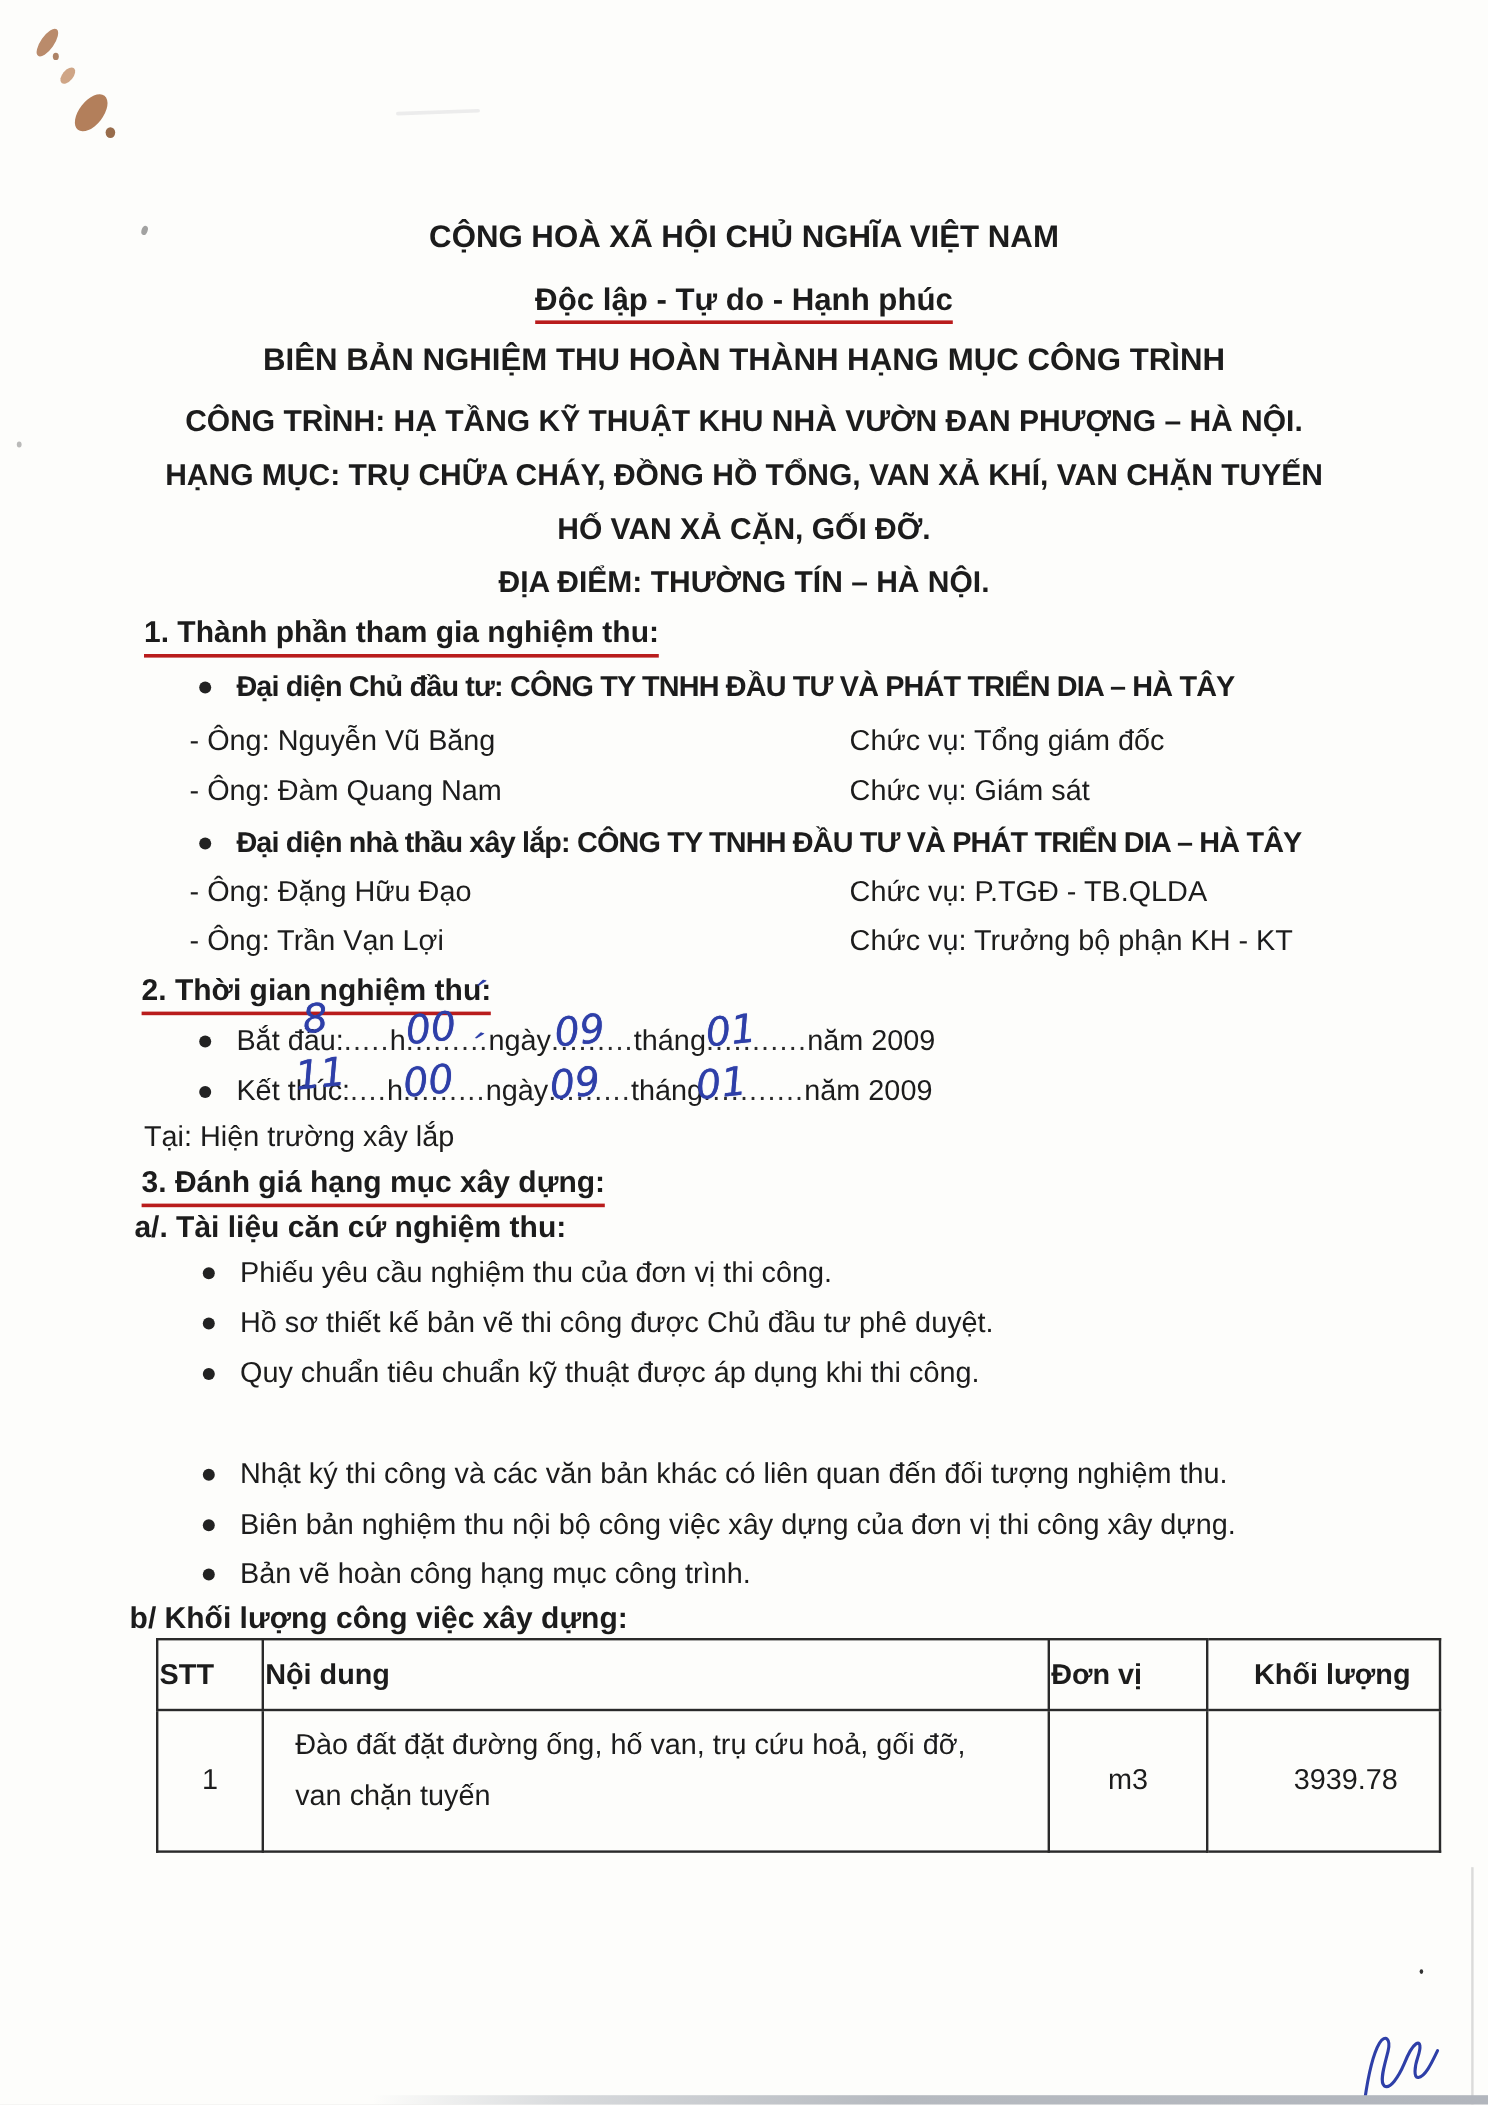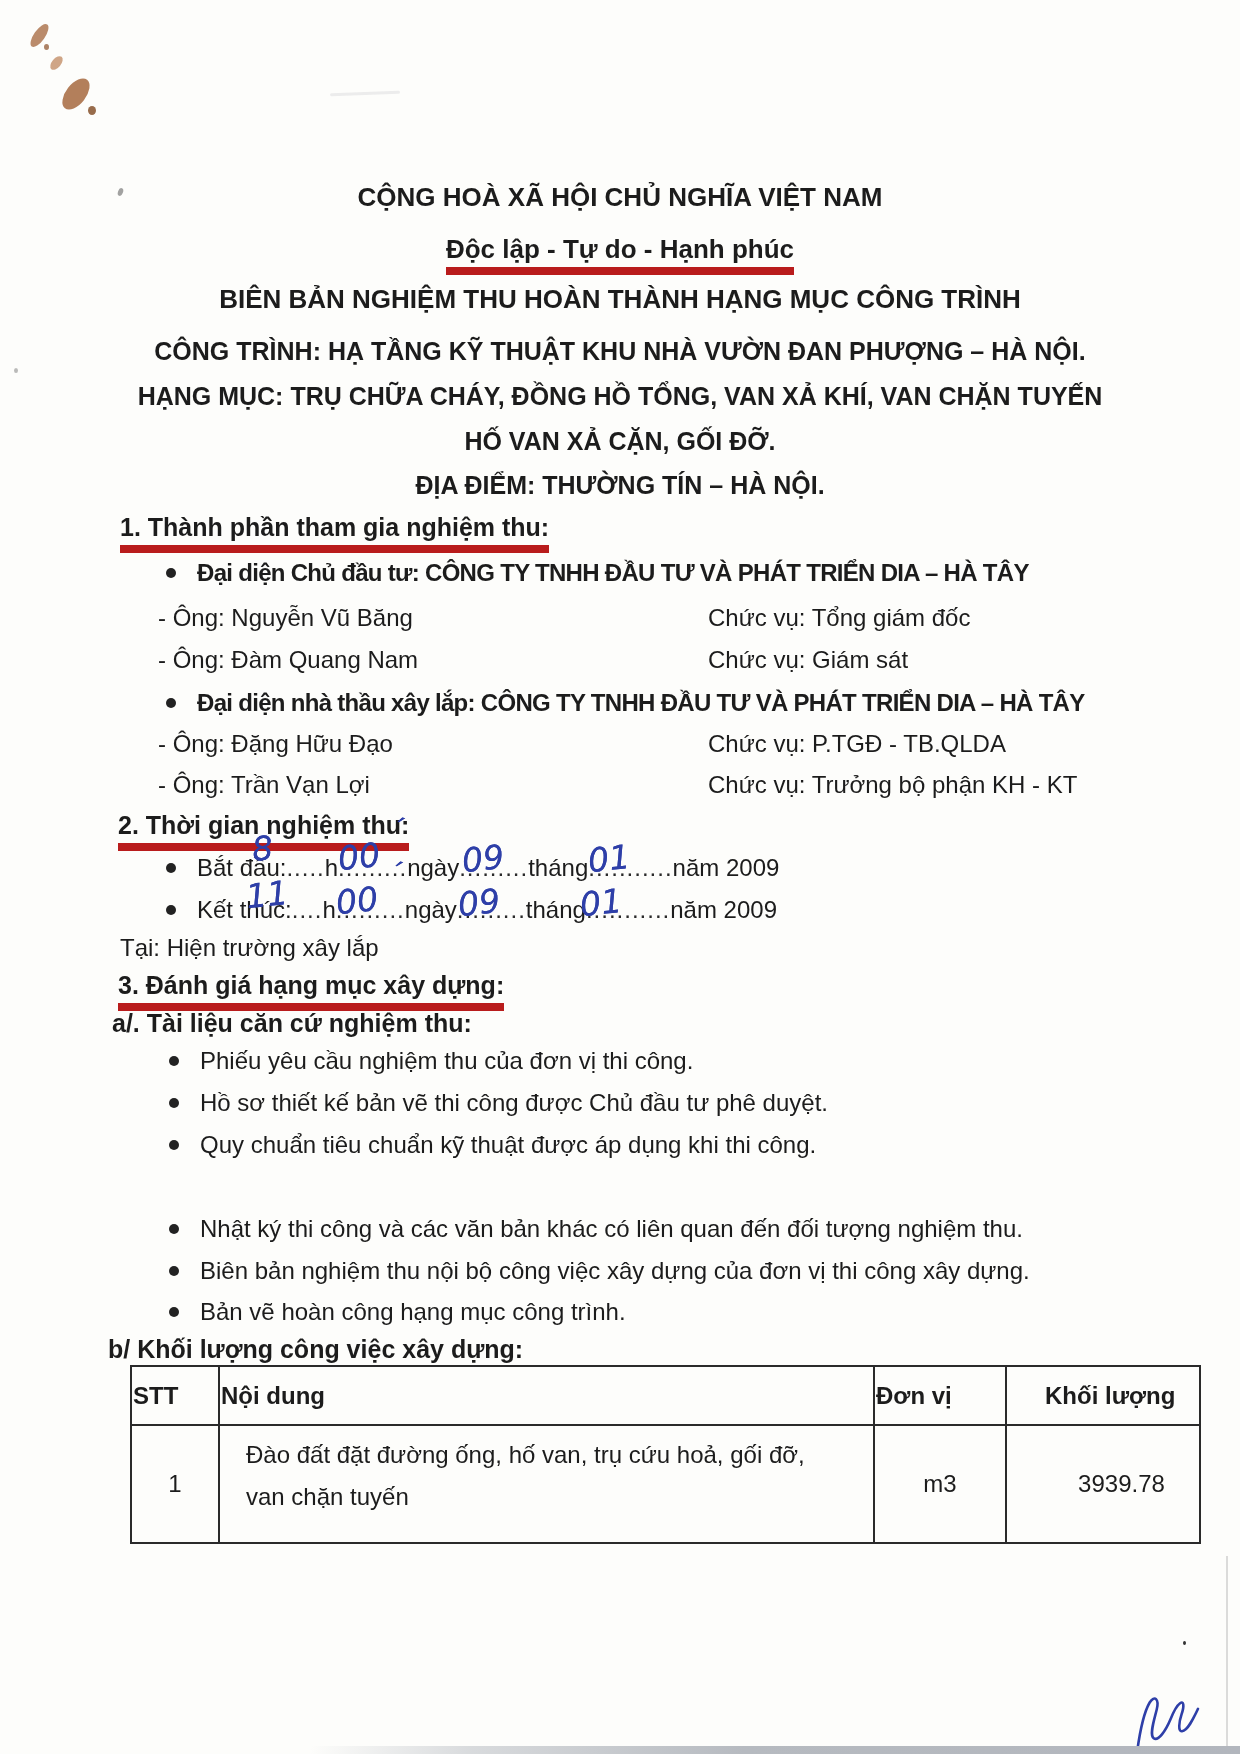--- a/index.html
+++ b/index.html
@@ -8,21 +8,21 @@
     background:#fdfdfb;overflow:hidden;
     font-family:"Liberation Sans","DejaVu Sans",sans-serif;
     color:#1c1c1c;
   }
   .line{position:absolute;white-space:nowrap;line-height:30px;font-size:24px;}
   .center{left:0;width:1240px;text-align:center;}
   .b{font-weight:700;}
   .t26{font-size:26px;}
   .t25{font-size:25px;}
   .hline{font-size:25px;font-weight:700;}
-  .uline{display:inline-block;border-bottom:8px solid #b91c1c;padding-bottom:3px;}
+  .uline{display:inline-block;border-bottom:3px solid #b91c1c;padding-bottom:3px;}
   .blt-bold{font-size:24px;font-weight:700;letter-spacing:-0.7px;}
   .bullet::before{
     content:"";position:absolute;left:-31px;top:10px;width:10px;height:10px;
     border-radius:50%;background:#222;
   }
   .name-col{position:absolute;left:158px;top:0;}
   .role-col{position:absolute;left:708px;top:0;}
   .dots{letter-spacing:1px;color:#2a2a2a;}
   .hw{
     position:absolute;color:#2e3fa8;font-family:"DejaVu Sans",sans-serif;

